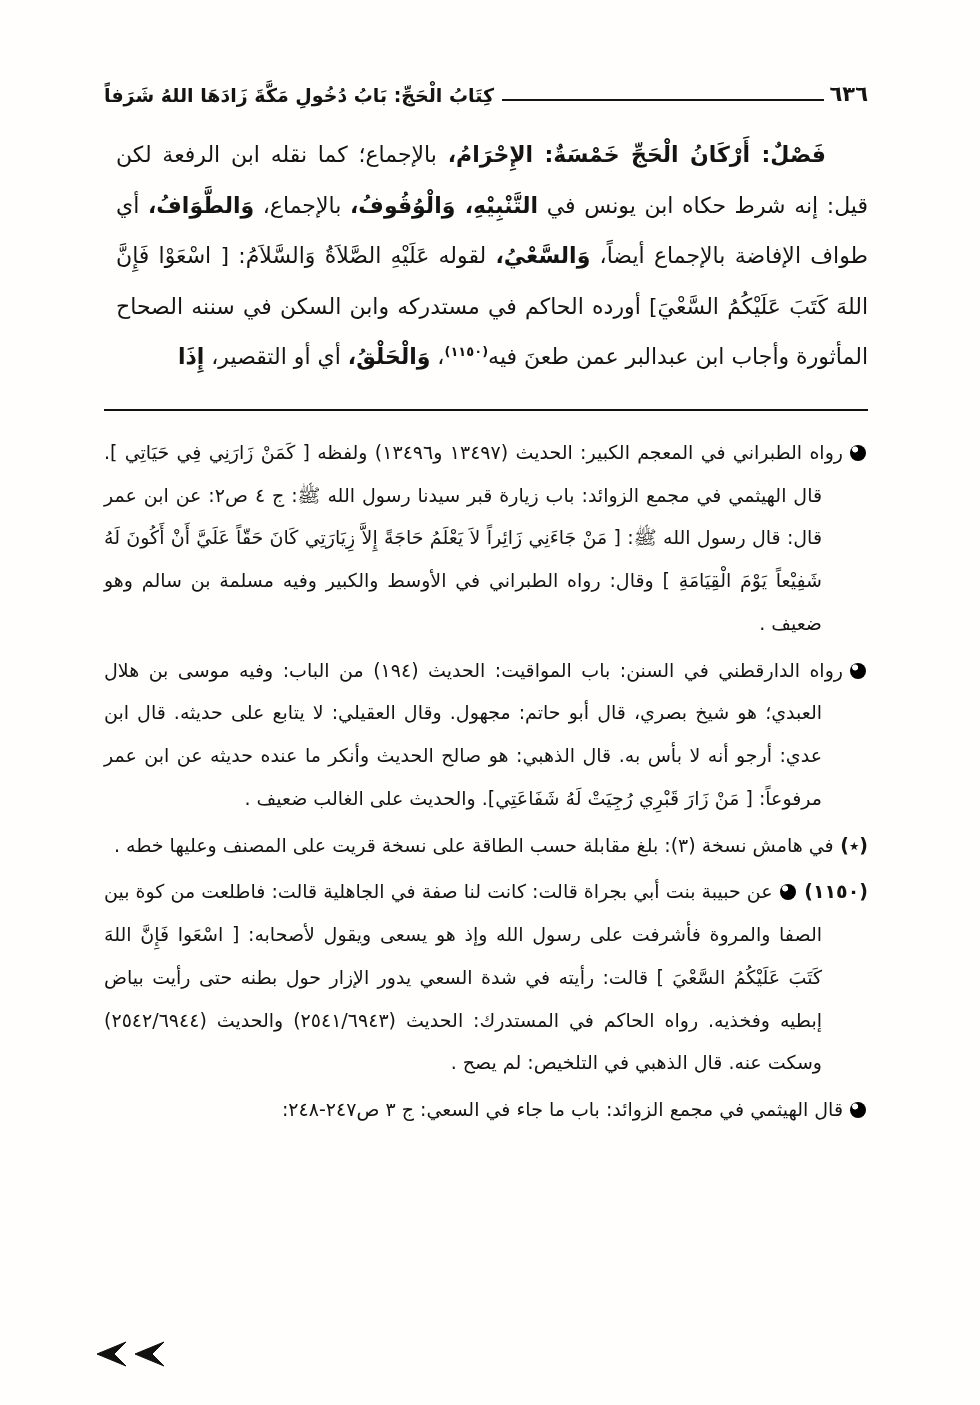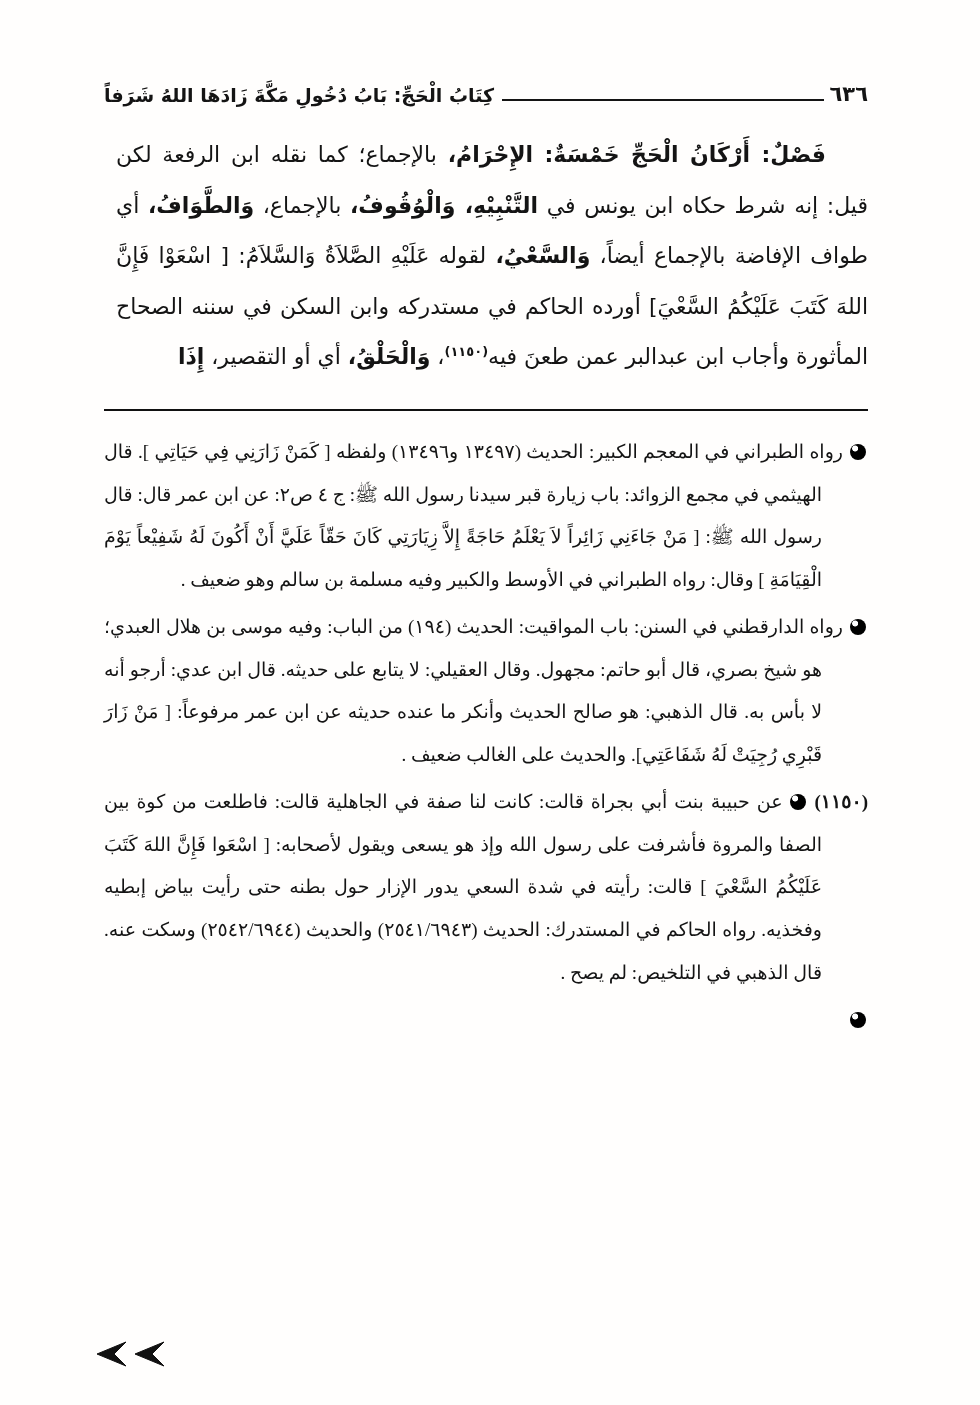--- a/index.html
+++ b/index.html
@@ -41,21 +41,20 @@
   
   .footnotes{
     font-size:19px;
     line-height:2.25;
     text-align:justify;
   }
   .footnote{
     padding-right:46px;
     text-indent:-46px;
     margin:0 0 4px 0;
-    font-family:Liberation Serif, serif;
   }
   .fn-label{font-weight:bold;white-space:nowrap;}
   .bullet{
     display:inline-block;width:16px;height:16px;border-radius:50%;
     background:radial-gradient(circle at 32% 28%, #ffffff 0 2.6px, #000000 3.4px 100%);
     vertical-align:-2px;
     margin-left:7px;margin-right:2px;
   }
   
   .nav-arrows{
@@ -79,22 +78,23 @@
 
   <main class="main-text">
       <p class="para"><span class="bold">فَصْلٌ: أَرْكَانُ الْحَجِّ خَمْسَةٌ: الإِحْرَامُ،</span><span class=""> بالإجماع؛ كما نقله ابن الرفعة لكن قيل: إنه شرط حكاه ابن يونس في </span><span class="bold">التَّنْبِيْهِ، وَالْوُقُوفُ،</span><span class=""> بالإجماع، </span><span class="bold">وَالطَّوَافُ،</span><span class=""> أي طواف الإفاضة بالإجماع أيضاً، </span><span class="bold">وَالسَّعْيُ،</span><span class=""> لقوله عَلَيْهِ الصَّلاَةُ وَالسَّلاَمُ: [ اسْعَوْا فَإِنَّ اللهَ كَتَبَ عَلَيْكُمُ السَّعْيَ] أورده الحاكم في مستدركه وابن السكن في سننه الصحاح المأثورة وأجاب ابن عبدالبر عمن طعنَ فيه</span><sup class="fn-ref">(١١٥٠)</sup><span class="">، </span><span class="bold">وَالْحَلْقُ،</span><span class=""> أي أو التقصير، </span><span class="bold">إِذَا</span></p>
     </main>
 
   <hr class="separator">
 
   <section class="footnotes">
       <div class="footnote"><span class="bullet"></span><span>رواه الطبراني في المعجم الكبير: الحديث (١٣٤٩٧ و١٣٤٩٦) ولفظه [ كَمَنْ زَارَنِي فِي حَيَاتِي ]. قال الهيثمي في مجمع الزوائد: باب زيارة قبر سيدنا رسول الله ﷺ: ج ٤ ص٢: عن ابن عمر قال: قال رسول الله ﷺ: [ مَنْ جَاءَنِي زَائِراً لاَ يَعْلَمُ حَاجَةً إِلاَّ زِيَارَتِي كَانَ حَقّاً عَلَيَّ أَنْ أَكُونَ لَهُ شَفِيْعاً يَوْمَ الْقِيَامَةِ ] وقال: رواه الطبراني في الأوسط والكبير وفيه مسلمة بن سالم وهو ضعيف .</span></div>
       <div class="footnote"><span class="bullet"></span><span>رواه الدارقطني في السنن: باب المواقيت: الحديث (١٩٤) من الباب: وفيه موسى بن هلال العبدي؛ هو شيخ بصري، قال أبو حاتم: مجهول. وقال العقيلي: لا يتابع على حديثه. قال ابن عدي: أرجو أنه لا بأس به. قال الذهبي: هو صالح الحديث وأنكر ما عنده حديثه عن ابن عمر مرفوعاً: [ مَنْ زَارَ قَبْرِي رُجِيَتْ لَهُ شَفَاعَتِي]. والحديث على الغالب ضعيف .</span></div>
+      <div class="footnote"><span class="fn-label">(٭) </span> <span>في هامش نسخة (٣): بلغ مقابلة حسب الطاقة على نسخة قريت على المصنف وعليها خطه .</span></div>
       <div class="footnote"><span class="fn-label">(١١٥٠) </span> <span class="bullet"></span><span>عن حبيبة بنت أبي بجراة قالت: كانت لنا صفة في الجاهلية قالت: فاطلعت من كوة بين الصفا والمروة فأشرفت على رسول الله وإذ هو يسعى ويقول لأصحابه: [ اسْعَوا فَإِنَّ اللهَ كَتَبَ عَلَيْكُمُ السَّعْيَ ] قالت: رأيته في شدة السعي يدور الإزار حول بطنه حتى رأيت بياض إبطيه وفخذيه. رواه الحاكم في المستدرك: الحديث (٢٥٤١/٦٩٤٣) والحديث (٢٥٤٢/٦٩٤٤) وسكت عنه. قال الذهبي في التلخيص: لم يصح .</span></div>
-      <div class="footnote"><span class="bullet"></span></div>
+      <div class="footnote"><span class="bullet"></span><span>قال الهيثمي في مجمع الزوائد: باب ما جاء في السعي: ج ٣ ص٢٤٧-٢٤٨:</span></div>
     </section>
 
   <div class="nav-arrows" title="">
     <span>
       <svg width="34" height="30" viewBox="0 0 34 30">
         <path d="M32 3 L3 15 L32 27 L20 15 Z" fill="#111" stroke="#111" stroke-width="1" stroke-linejoin="round" fill-rule="evenodd"></path>
       </svg>
     </span>
     <span>
       <svg width="34" height="30" viewBox="0 0 34 30">

